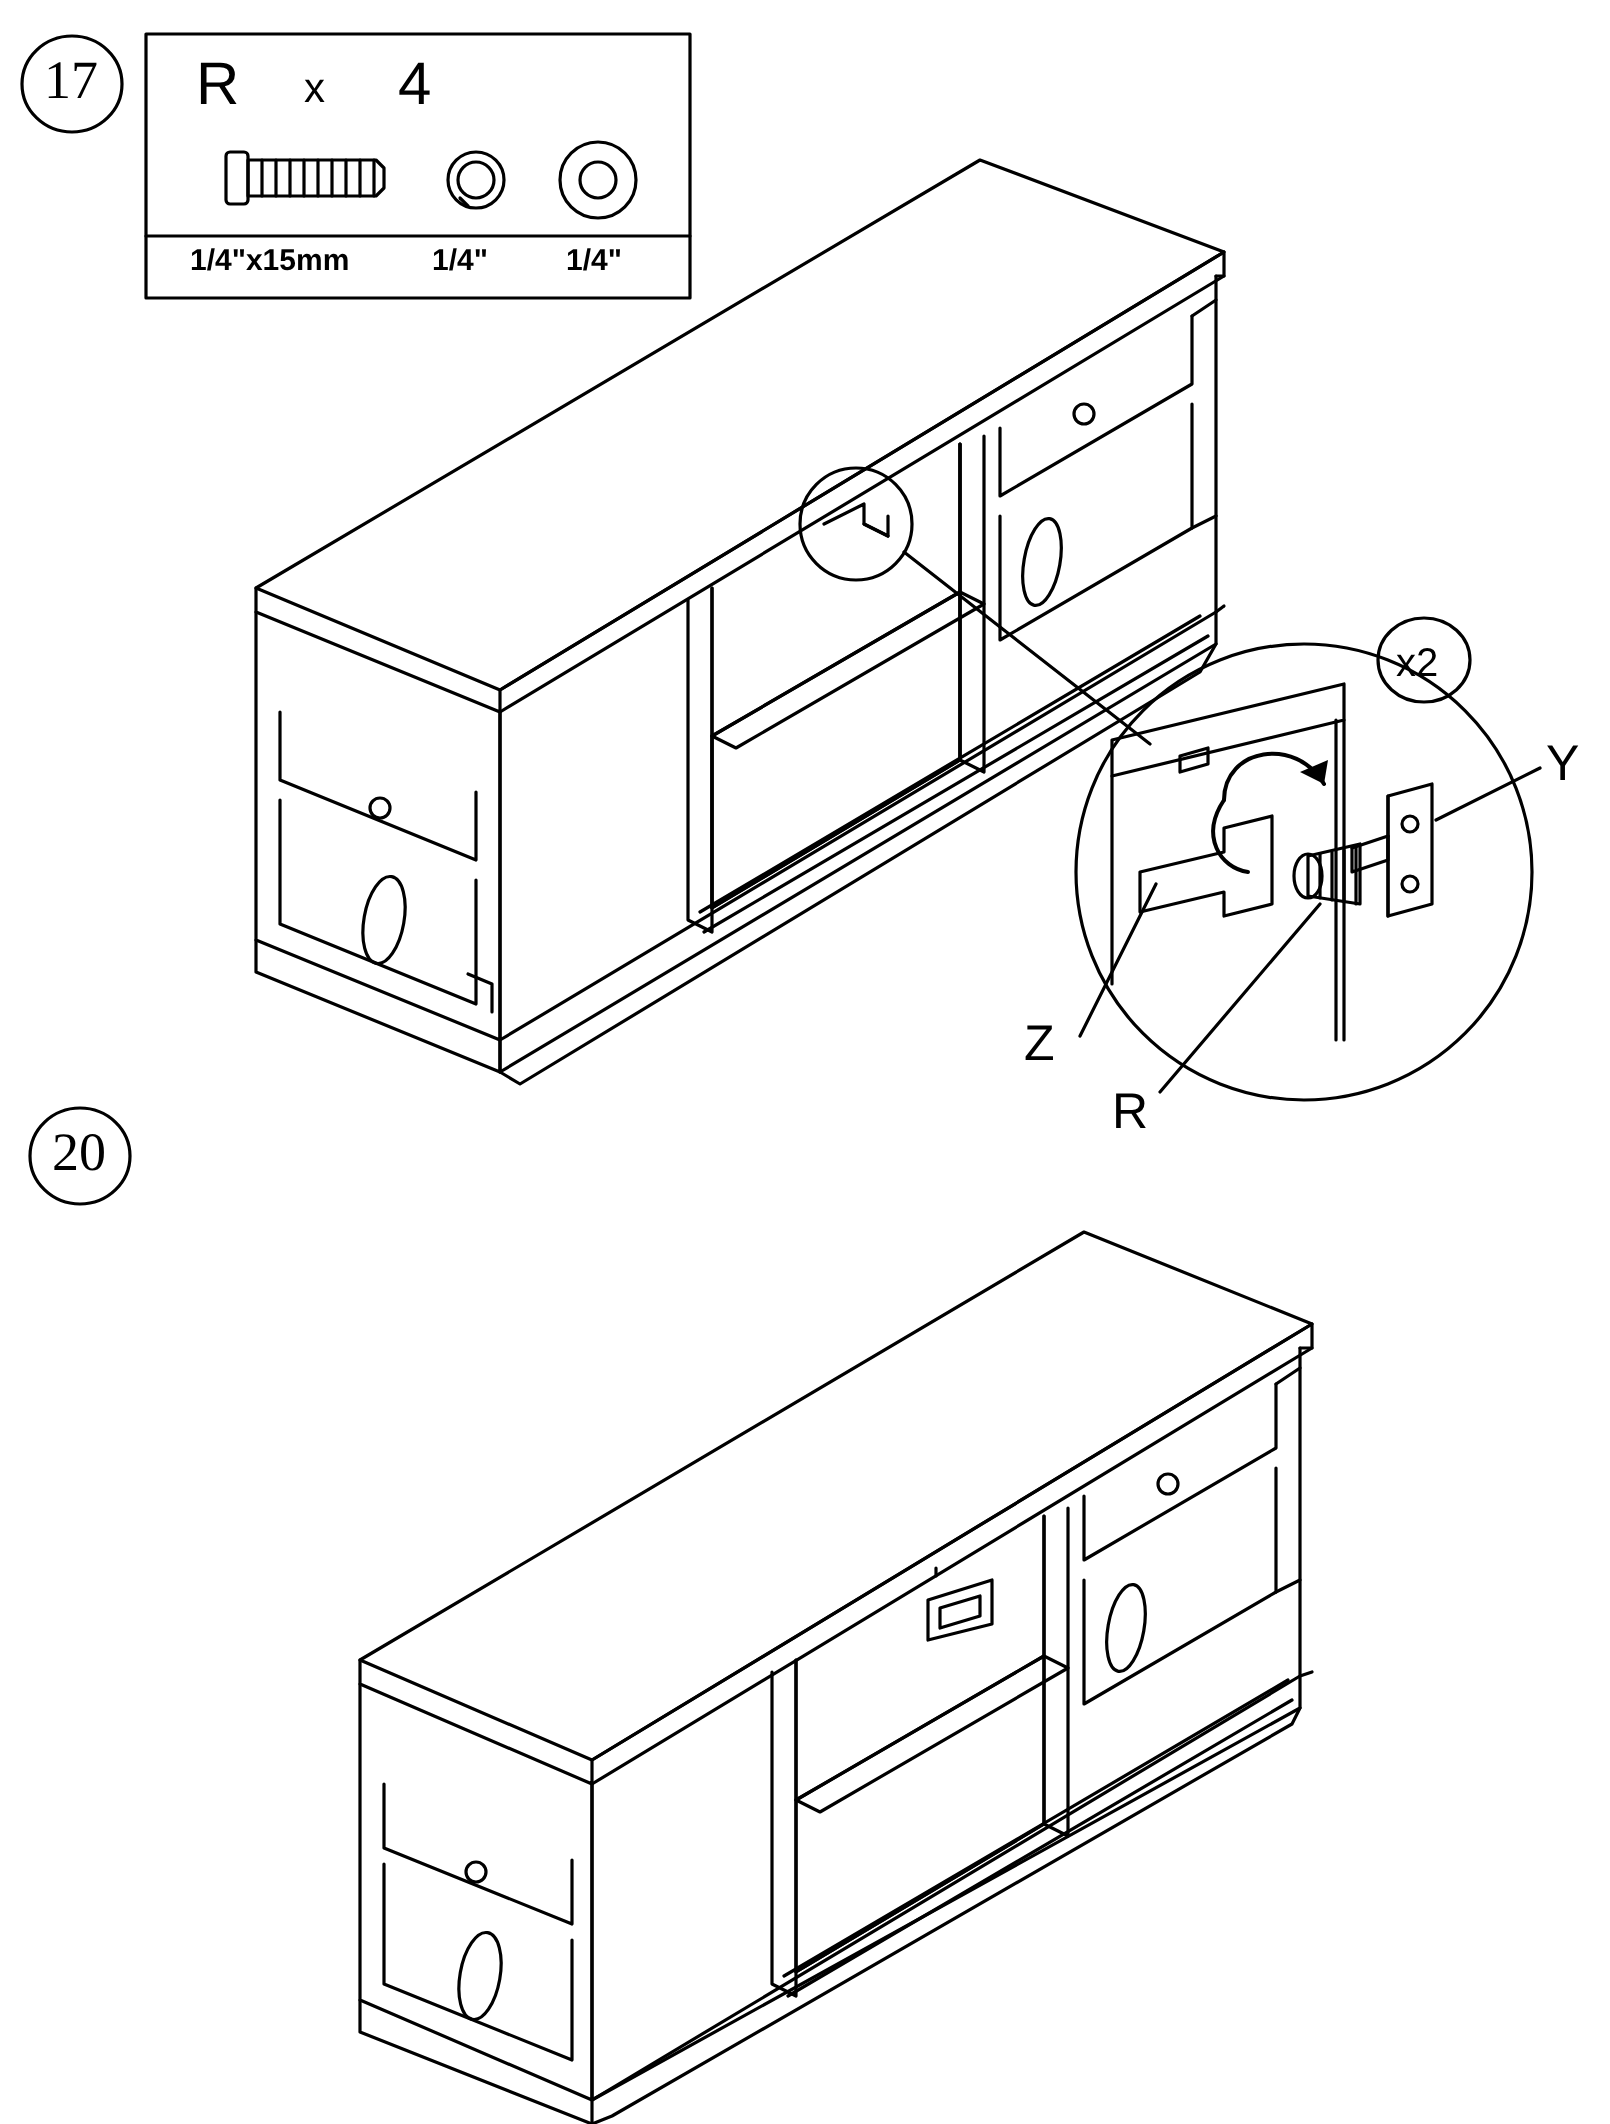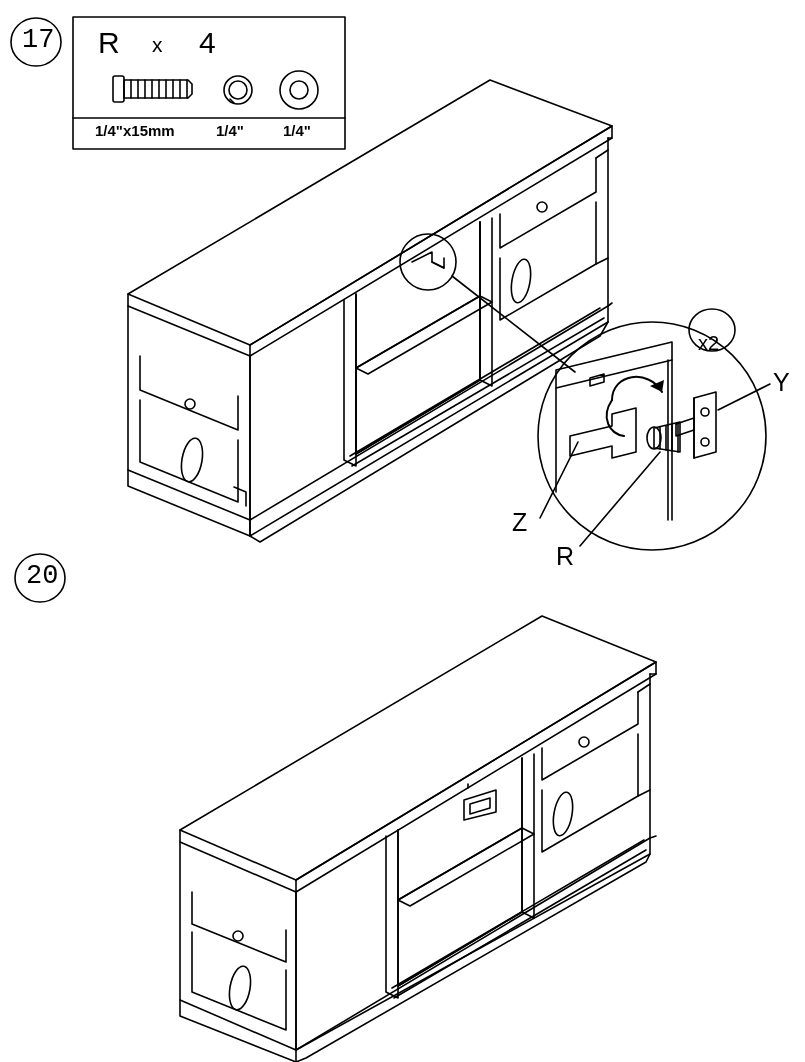--- a/index.html
+++ b/index.html
@@ -7,21 +7,21 @@
     width:805px;height:1062px;
     background:#ffffff;
     font-family:"Liberation Sans", sans-serif;
     color:#000;
     overflow:hidden;
     position:relative;
   }
   #sheet{position:relative;width:805px;height:1062px;}
   svg.layer{position:absolute;left:0;top:0;width:805px;height:1062px;}
   .txt{position:absolute;white-space:nowrap;}
-  .step-num{font-size:27px;font-family:Liberation Mono, monospace;}
+  .step-num{font-size:27px;font-family:Liberation Serif, serif;}
   .hw-letter{font-size:30px;}
   .hw-x{font-size:21px;}
   .hw-qty{font-size:30px;}
   .hw-cap{font-size:15px;font-weight:bold;}
   .lbl{font-size:25px;}
   .x2{font-size:20px;}
 </style>
 </head>
 <body>
 
@@ -210,21 +210,21 @@
   <div class="txt step-num" style="left:22px;top:25px;">17</div>
 
   <div class="txt hw-letter" style="left:98px;top:26px;">R</div>
   <div class="txt hw-x" style="left:152px;top:33px;">x</div>
   <div class="txt hw-qty" style="left:199px;top:26px;">4</div>
 
   <div class="txt hw-cap" style="left:95px;top:122px;">1/4"x15mm</div>
   <div class="txt hw-cap" style="left:216px;top:122px;">1/4"</div>
   <div class="txt hw-cap" style="left:283px;top:122px;">1/4"</div>
 
-  <div class="txt x2" style="left:698px;top:332px;">x2</div>
+  <div class="txt x2" style="left:698px;top:321px;">x2</div>
 
   <div class="txt lbl" style="left:773px;top:368px;">Y</div>
   <div class="txt lbl" style="left:512px;top:508px;">Z</div>
   <div class="txt lbl" style="left:556px;top:542px;">R</div>
 
   <div class="txt step-num" style="left:26px;top:561px;">20</div>
 
 </div>
 
 </body></html>

